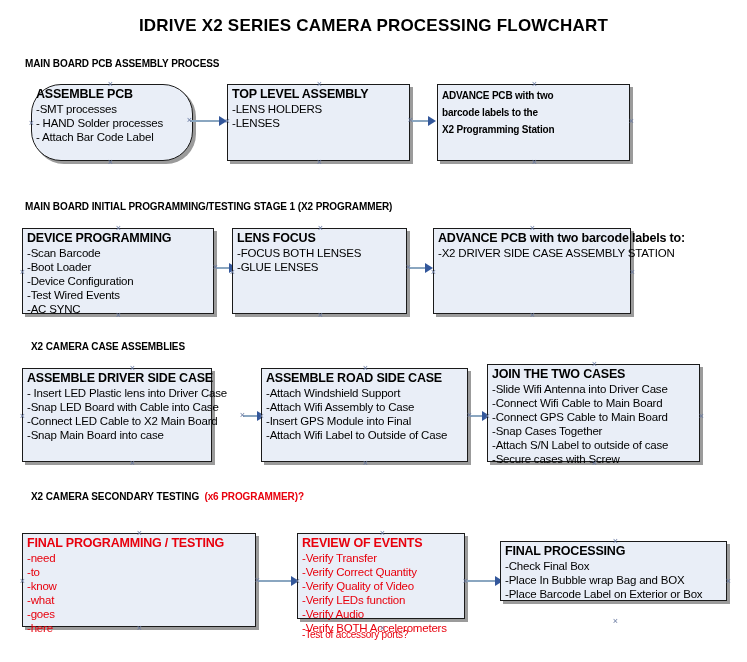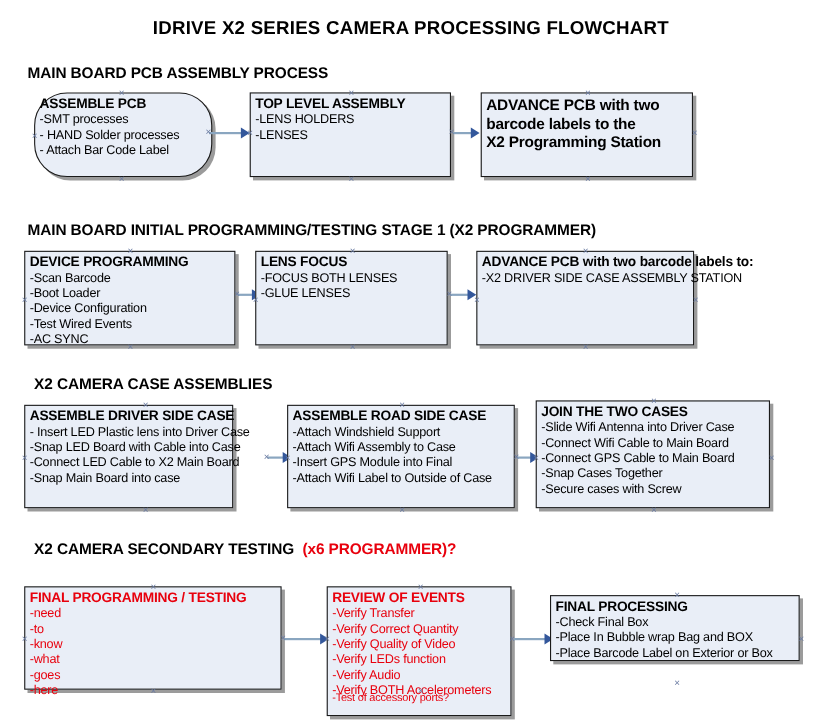--- a/index.html
+++ b/index.html
@@ -30,21 +30,21 @@
     width: 747px;
     text-align: center;
     font-size: 17px;
     font-weight: bold;
     letter-spacing: 0.2px;
     white-space: nowrap;
   }
 
   .section-title {
     position: absolute;
-    font-size: 14px;
+    font-size: 10px;
     font-weight: bold;
     white-space: nowrap;
     letter-spacing: -0.1px;
   }
   .section-title .accent {
     color: #e8000d;
   }
 
   
   .fbox {
@@ -67,21 +67,21 @@
     font-size: 11.5px;
     line-height: 14px;
     white-space: nowrap;
     letter-spacing: -0.2px;
   }
   .fbox.red .bx-title,
   .fbox.red .bx-line {
     color: #e8000d;
   }
   .fbox .bx-title.big {
-    font-size: 14px;
+    font-size: 10px;
     line-height: 17px;
   }
 
   
   .bx-overflow {
     position: absolute;
     left: 4px;
     font-size: 10px;
     line-height: 14px;
     white-space: nowrap;
@@ -238,20 +238,21 @@
   <div class="conn" style="left:470px; top:415px; width:14px;"></div>
   <div class="conn-head" style="left:482px; top:411px;"></div>
   <div class="handle" style="left:466px; top:412px;"></div>
 
   <div class="fbox" style="left:487px; top:364px; width:213px; height:98px;">
     <div class="bx-title">JOIN THE TWO CASES</div>
     <div class="bx-line">-Slide Wifi Antenna into Driver Case</div>
     <div class="bx-line">-Connect Wifi Cable to Main Board</div>
     <div class="bx-line">-Connect GPS Cable to Main Board</div>
     <div class="bx-line">-Snap Cases Together</div>
+    <div class="bx-line">-Attach S/N Label to outside of case</div>
     <div class="bx-line">-Secure cases with Screw</div>
     <div class="handle" style="left:103px; top:-4px;"></div>
     <div class="handle" style="left:-4px; top:48px;"></div>
     <div class="handle" style="left:210px; top:48px;"></div>
     <div class="handle" style="left:103px; top:95px;"></div>
   </div>
 
   <div class="section-title" style="left:31px; top:491px;">
     <span>X2 CAMERA SECONDARY TESTING</span><span>&nbsp;&nbsp;</span><span class="accent">(x6 PROGRAMMER)?</span>
   </div>
@@ -266,21 +267,21 @@
     <div class="bx-line">-here</div>
     <div class="handle" style="left:113px; top:-4px;"></div>
     <div class="handle" style="left:-4px; top:44px;"></div>
     <div class="handle" style="left:113px; top:91px;"></div>
   </div>
 
   <div class="conn" style="left:258px; top:580px; width:35px;"></div>
   <div class="conn-head" style="left:291px; top:576px;"></div>
   <div class="handle" style="left:254px; top:577px;"></div>
 
-  <div class="fbox red" style="left:297px; top:533px; width:168px; height:118px;">
+  <div class="fbox red" style="left:297px; top:533px; width:168px; height:86px;">
     <div class="bx-title">REVIEW OF EVENTS</div>
     <div class="bx-line">-Verify Transfer</div>
     <div class="bx-line">-Verify Correct Quantity</div>
     <div class="bx-line">-Verify Quality of Video</div>
     <div class="bx-line">-Verify LEDs function</div>
     <div class="bx-line">-Verify Audio</div>
     <div class="bx-line">-Verify BOTH Accelerometers</div>
     <div class="bx-overflow" style="top:94px;">-Test of accessory ports?</div>
     <div class="handle" style="left:81px; top:-4px;"></div>
     <div class="handle" style="left:-4px; top:44px;"></div>

